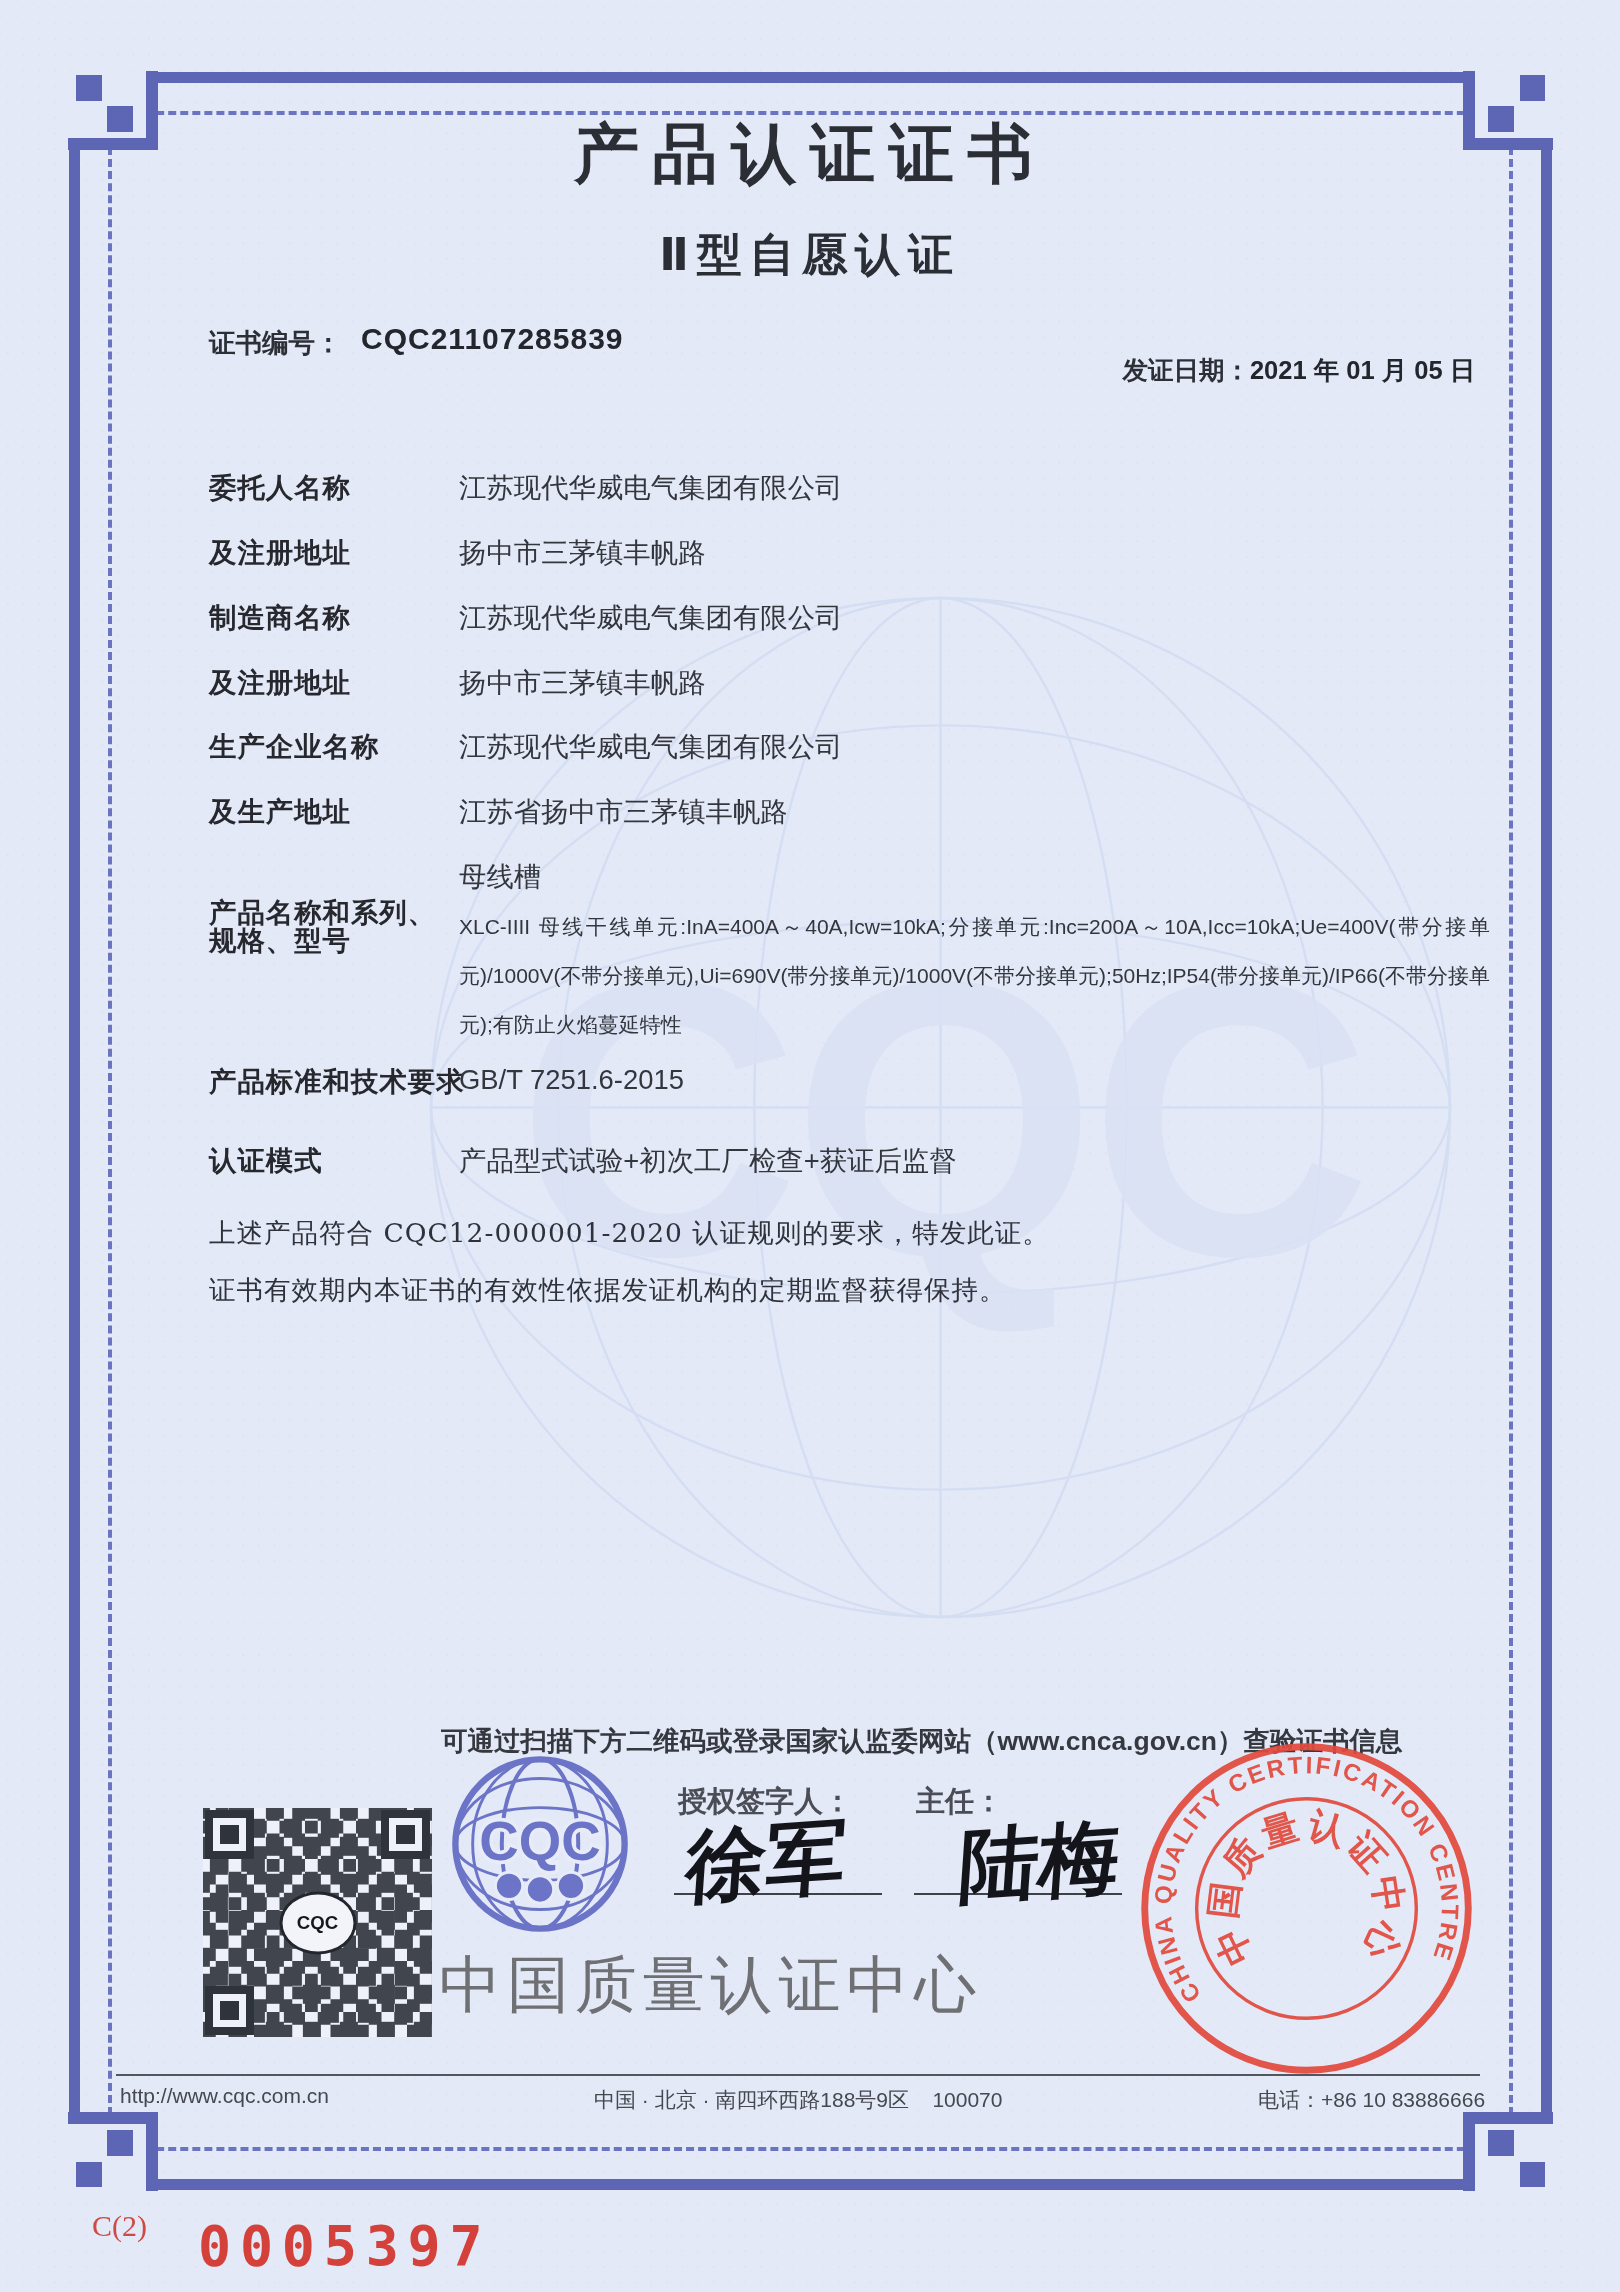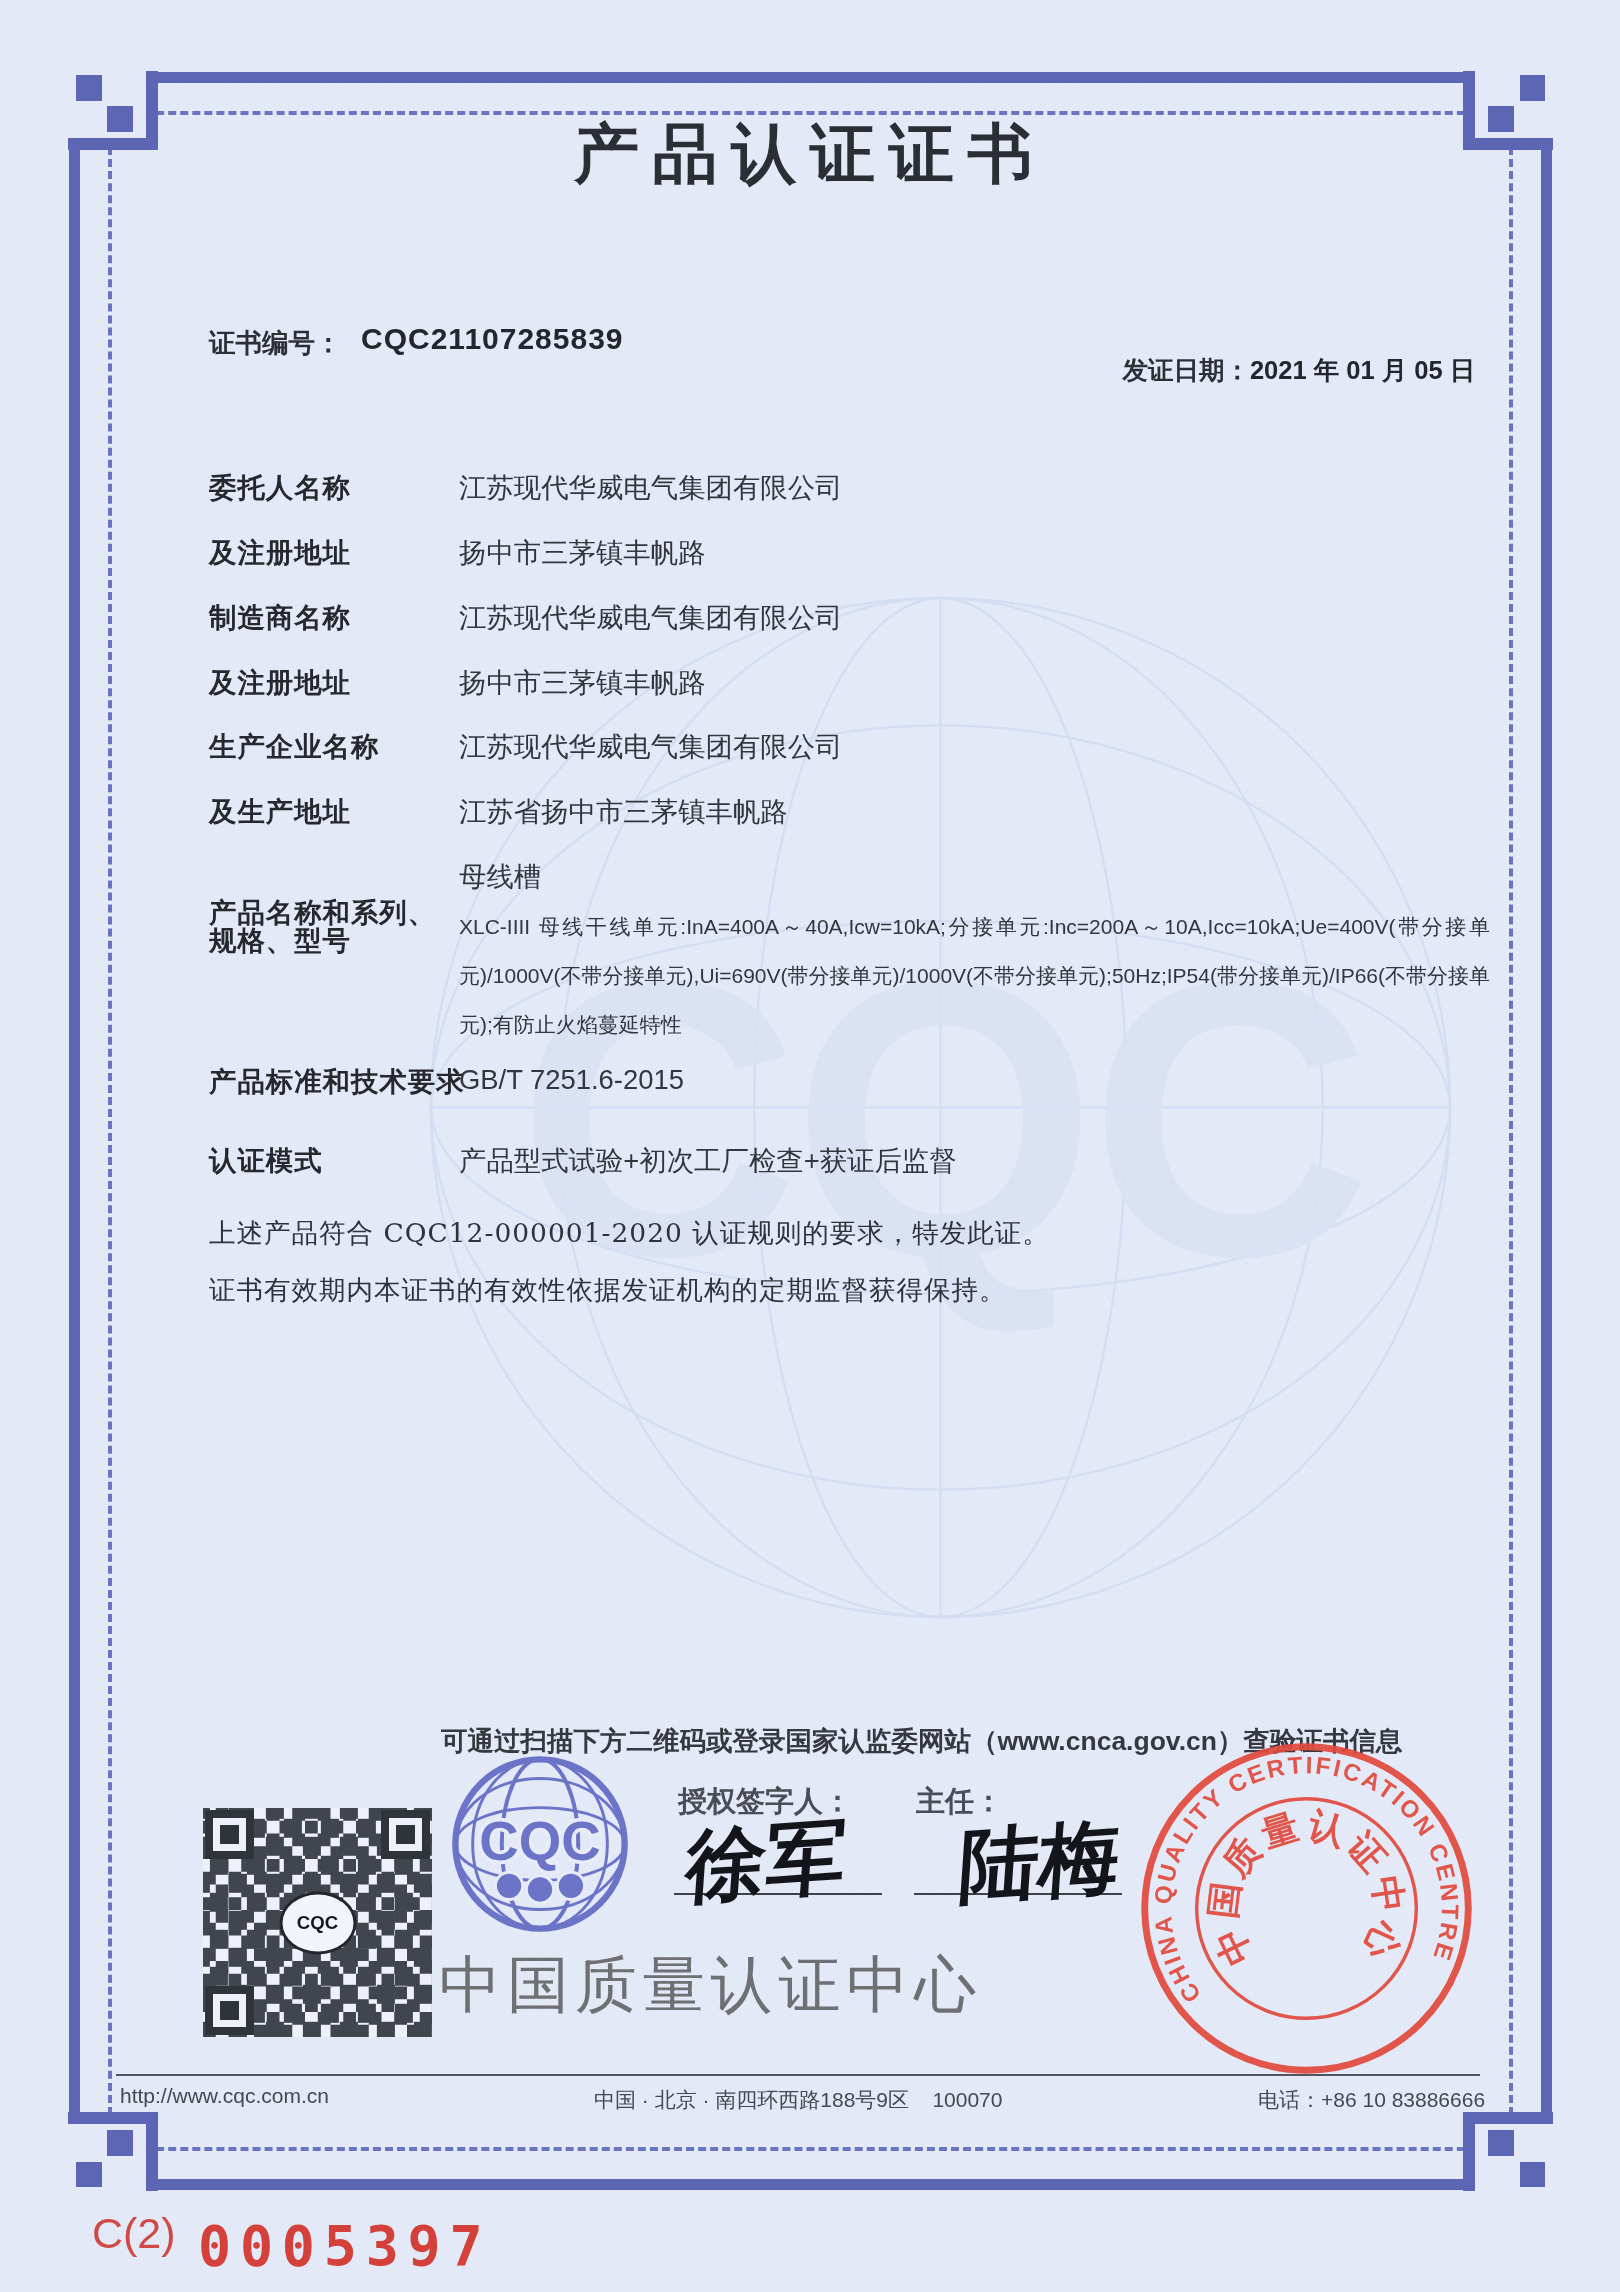--- a/index.html
+++ b/index.html
@@ -68,21 +68,21 @@
   }
   
   .sign-label{font-size:29px;color:#4a4d55;font-weight:600;}
   .sig{font-family:"DejaVu Serif","Liberation Serif",serif;font-size:80px;font-weight:700;color:#14151a;
        transform:rotate(-4deg) skewX(-8deg);z-index:4;}
   .sig-line{height:2px;background:#3e4147;z-index:3;}
   .org-name{left:439px;top:1943px;font-size:62px;letter-spacing:5.9px;font-weight:500;color:#6f7074;}
   
   .rule{left:116px;top:2074px;width:1364px;height:2px;background:#53565c;}
   .foot{font-size:21px;color:#45484e;white-space:pre;}
-  .serial-prefix{left:92px;top:2209px;font-family:Liberation Sans, sans-serif;font-size:43px;color:#cf4a44;}
+  .serial-prefix{left:92px;top:2209px;font-family:Liberation Serif, serif;font-size:30px;color:#cf4a44;}
   .serial-number{left:198px;top:2201px;font-family:"DejaVu Sans Mono","Liberation Mono",monospace;
                  font-size:55px;font-weight:700;letter-spacing:8.8px;color:#d4403a;margin-top:13px;}
   .stamp{left:1130px;top:1732px;z-index:5;opacity:.93;}
 </style>
 </head>
 <body>
 
 <div class="page">
 
   <svg class="watermark" width="1117" height="1117" viewBox="0 0 1140 1140">
@@ -124,20 +124,21 @@
     <div class="corner br">
       <div class="patch"></div>
         <div class="step-v"></div>
         <div class="step-h"></div>
         <div class="sq1"></div>
         <div class="sq2"></div>
     </div>
   </div>
 
   <div class="abs title">产品认证证书</div>
+  <div class="abs subtitle">Ⅱ型自愿认证</div>
 
   <div class="abs certno-label kai">证书编号：</div>
   <div class="abs certno-value">CQC21107285839</div>
   <div class="abs date-line issue kai">
     <span class="dl">发证日期：</span><span class="dv">2021 年 01 月 05 日</span>
   </div>
 
   <div class="abs lbl" style="top:470px">委托人名称</div>
   <div class="abs val" style="top:470px">江苏现代华威电气集团有限公司</div>
   <div class="abs lbl" style="top:535px">及注册地址</div>

